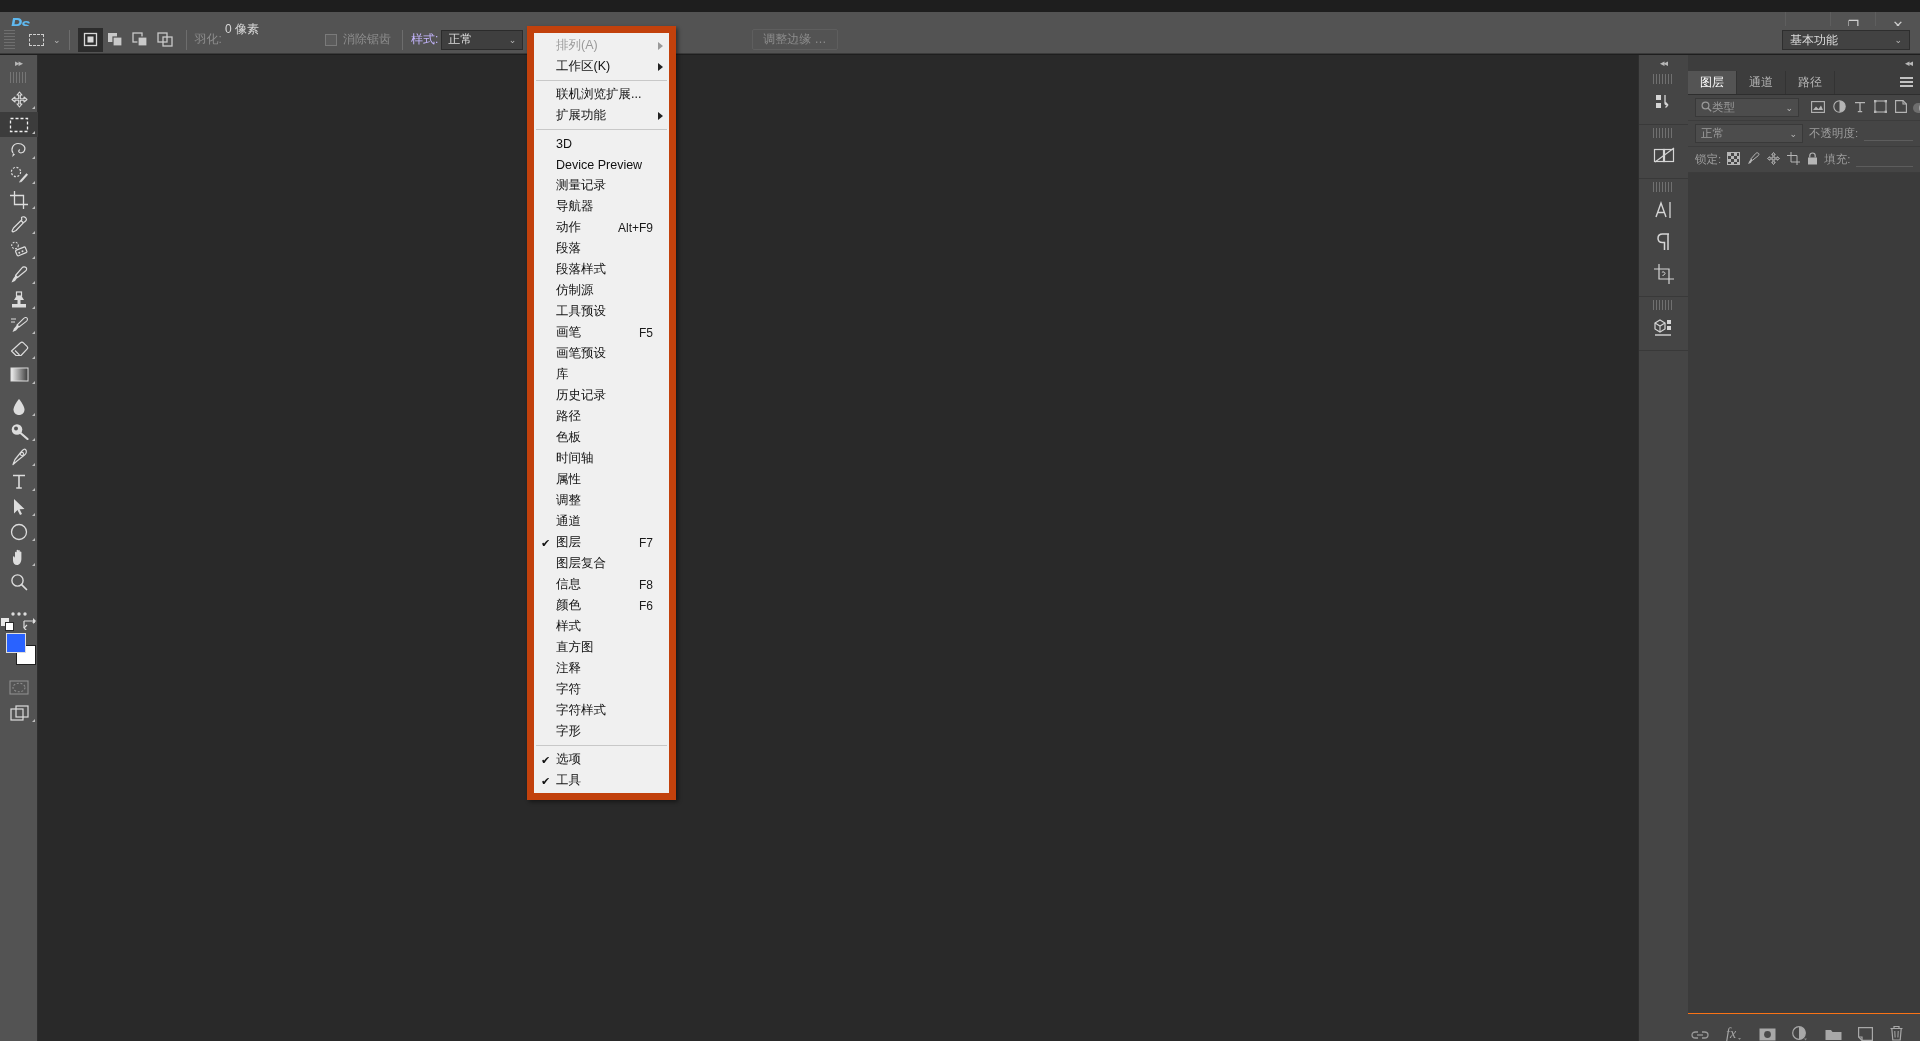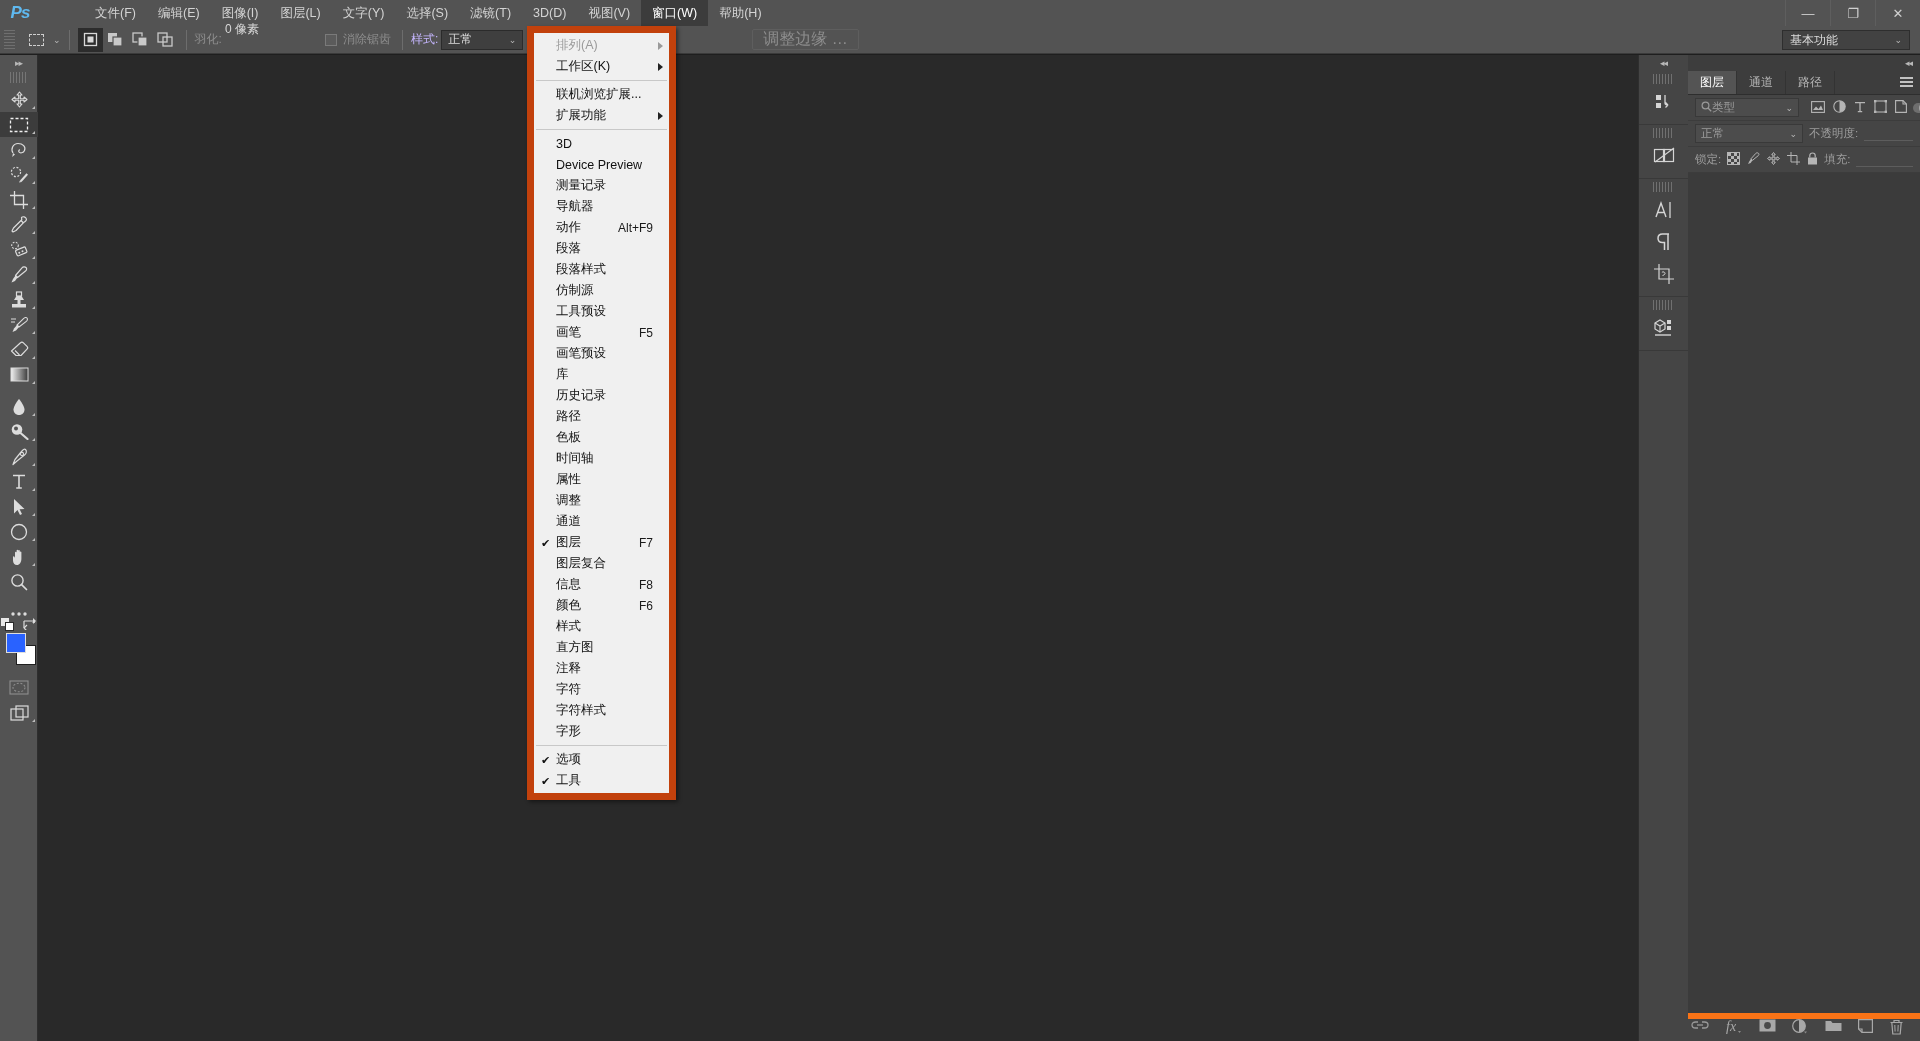--- a/index.html
+++ b/index.html
@@ -7,22 +7,22 @@
     width: 1920px; height: 1041px;
     overflow: hidden;
     background: #1e1e1e;
     font-family: "Liberation Sans", "DejaVu Sans", sans-serif;
     -webkit-font-smoothing: antialiased;
   }
   body { position: relative; }
 
   
   #titlebar {
-    position: absolute; left: 0; top: 0; width: 1920px; height: 26px;
-    background: #535353; display: flex; align-items: flex-end; gap: 44px;
+    position: absolute; left: 0; top: 12px; width: 1920px; height: 26px;
+    background: #535353; display: flex; align-items: flex-end;
   }
   #ps-logo {
     width: 40px; height: 26px; display: flex; align-items: center;
     justify-content: center; color: #5fb9f0; font-size: 17px;
     font-weight: bold; font-style: italic; letter-spacing: -1px;
   }
   .menubar { display: flex; align-items: center; height: 26px; }
   .menu-item {
     padding: 0 11px; height: 26px; line-height: 26px;
     font-size: 12.5px; color: #d4d4d4; cursor: default; white-space: nowrap;
@@ -77,21 +77,21 @@
   .ob-check {
     width: 12px; height: 12px; border: 1px solid #7a7a7a;
     background: #5b5b5b; margin-right: 6px;
   }
   .ob-select {
     background: #3f3f3f; border: 1px solid #2b2b2b; color: #dcdcdc;
     font-size: 12px; height: 20px; width: 82px; display: flex;
     align-items: center; padding: 0 6px; justify-content: space-between;
   }
   .ob-btn-ghost {
-    border: 1px solid #5e5e5e; color: #8d8d8d; font-size: 16px;
+    border: 1px solid #5e5e5e; color: #8d8d8d; font-size: 12px;
     height: 21px; padding: 0 10px; display: flex; align-items: center;
     border-radius: 2px;
     text-align: center;
   }
   #workspace-select {
     position: absolute; right: 10px; top: 4px;
     background: #424242; border: 1px solid #2e2e2e; color: #dcdcdc;
     font-size: 12px; height: 20px; width: 128px; display: flex;
     align-items: center; padding: 0 7px; justify-content: space-between;
   }
@@ -212,22 +212,22 @@
   }
   .p-opacity-label { font-size: 11.5px; color: #9d9d9d; white-space: nowrap; }
   .p-opacity-field {
     flex: 1; height: 14px; border-bottom: 1px solid #5d5d5d; min-width: 30px;
   }
   .lock-label { font-size: 11.5px; color: #9d9d9d; }
   .lock-icons { display: flex; align-items: center; gap: 7px; }
   .p-fill-field { flex: 1; height: 14px; border-bottom: 1px solid #5d5d5d; min-width: 28px; }
   #layer-list { flex: 1; background: #3b3b3b; }
   #panel-footer {
-    height: 28px; background: #454545; border-top: 6px solid #f97316;
-    display: flex; align-items: flex-start; justify-content: flex-end;
+    height: 28px; background: #454545; border-top: 1px solid #f97316;
+    display: flex; align-items: flex-end; justify-content: flex-end;
     gap: 16px; padding-right: 16px;
   }
   .pf-btn { display: flex; align-items: center; justify-content: center; }
 
   
   #dropdown {
     position: absolute; left: 527px; top: 26px; width: 149px;
     background: #f0f0f0; border: 7px solid #c2410c;
     box-shadow: 2px 2px 4px rgba(0,0,0,.45);
     padding: 2px 0; z-index: 50;
@@ -250,33 +250,20 @@
     border-bottom: 4px solid transparent; border-left: 5px solid #222;
   }
   .dd-item.disabled .dd-arrow { border-left-color: #9a9a9a; }
   .dd-sep { height: 1px; background: #c8c8c8; margin: 3px 2px; }
 </style>
 </head>
 <body>
 
 <div id="titlebar">
   <div id="ps-logo" style="color: rgb(95, 185, 240);">Ps</div>
-  <div class="menubar">
-      <div class="menu-item">文件(F)</div>
-      <div class="menu-item">编辑(E)</div>
-      <div class="menu-item">图像(I)</div>
-      <div class="menu-item">图层(L)</div>
-      <div class="menu-item">文字(Y)</div>
-      <div class="menu-item">选择(S)</div>
-      <div class="menu-item">滤镜(T)</div>
-      <div class="menu-item">3D(D)</div>
-      <div class="menu-item">视图(V)</div>
-      <div class="menu-item active">窗口(W)</div>
-      <div class="menu-item">帮助(H)</div>
-    </div>
   <div id="winbtns">
     <div class="winbtn">—</div>
     <div class="winbtn">❐</div>
     <div class="winbtn close">✕</div>
   </div>
 </div>
 
 <div id="optionsbar">
   <div class="grip"></div>
   <div class="ob-toolicon">

